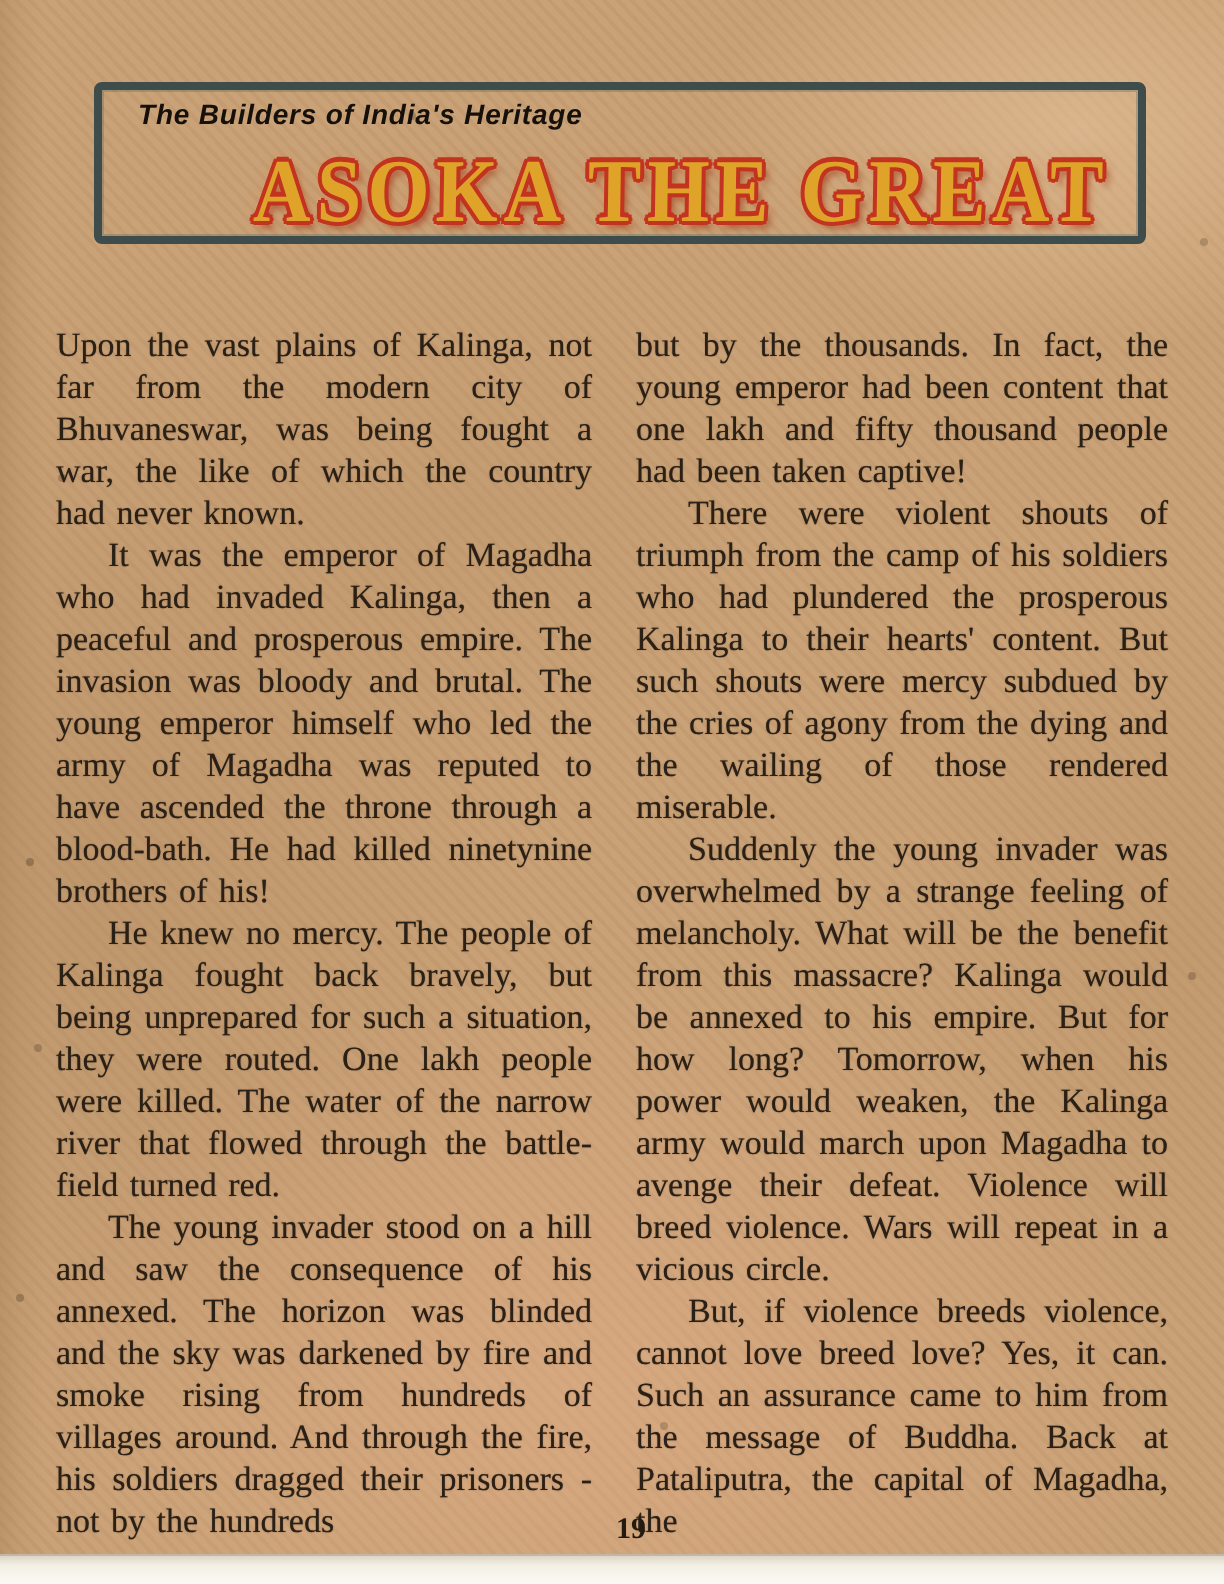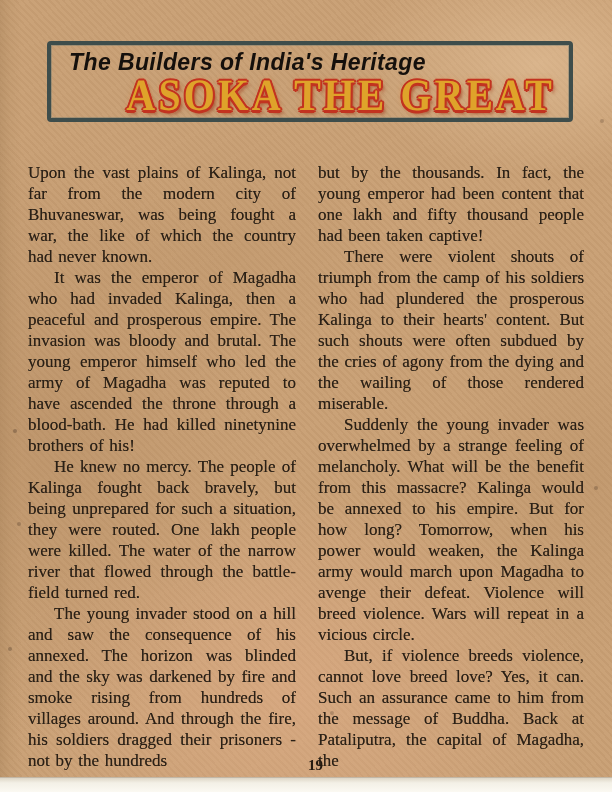--- a/index.html
+++ b/index.html
@@ -25,21 +25,21 @@
     position:absolute;left:47px;top:41px;width:526px;height:81px;
     box-sizing:border-box;
     border:4px solid #3e4d4b;
     border-radius:4px;
     box-shadow:inset 0 0 0 1px rgba(90,110,105,.35);
   }
   .series-title{
     position:absolute;left:18px;top:4px;
     font-family:"Liberation Sans", sans-serif;
     font-style:italic;font-weight:bold;
-    font-size:23px;letter-spacing:.4px;
+    font-size:14px;letter-spacing:.4px;
     color:#15100c;
     white-space:nowrap;
   }
   .main-title{
     position:absolute;left:76px;top:24px;
     font-family:"Liberation Serif", serif;
     font-weight:bold;font-size:40px;letter-spacing:3px;
     white-space:nowrap;
     color:#dfa32a;
     transform:scaleY(1.12) skewX(-1deg);
@@ -105,21 +105,21 @@
 
   <div class="col col-left">
     <p>Upon the vast plains of Kalinga, not far from the modern city of Bhuvaneswar, was being fought a war, the like of which the country had never known.</p>
     <p class="indent">It was the emperor of Magadha who had invaded Kalinga, then a peaceful and prosperous empire.  The invasion was bloody and brutal.  The young emperor himself who led the army of Magadha was reputed to have ascended the throne through a blood-bath.  He had killed ninetynine brothers of his!</p>
     <p class="indent">He knew no mercy.  The people of Kalinga fought back bravely, but being unprepared for such a situation, they were routed.  One lakh people were killed.  The water of the narrow river that flowed through the battle-field turned red.</p>
     <p class="indent">The young invader stood on a hill and saw the consequence of his annexed.  The horizon was blinded and the sky was darkened by fire and smoke rising from hundreds of villages around.  And through the fire, his soldiers dragged their prisoners - not by the hundreds</p>
   </div>
 
   <div class="col col-right">
     <p>but by the thousands.  In fact, the young emperor had been content that one lakh and fifty thousand people had been taken captive!</p>
-    <p class="indent">There were violent shouts of triumph from the camp of his soldiers who had plundered the prosperous Kalinga to their hearts' content. But such shouts were often subdued by the cries of agony from the dying and the wailing of those rendered miserable.</p>
+    <p class="indent">There were violent shouts of triumph from the camp of his soldiers who had plundered the prosperous Kalinga to their hearts' content. But such shouts were mercy subdued by the cries of agony from the dying and the wailing of those rendered miserable.</p>
     <p class="indent">Suddenly the young invader was overwhelmed by a strange feeling of melancholy. What will be the benefit from this massacre?  Kalinga would be annexed to his empire.  But for how long?  Tomorrow, when his power would weaken, the Kalinga army would march upon Magadha to avenge their defeat. Violence will breed violence.  Wars will repeat in a vicious circle.</p>
     <p class="indent">But, if violence breeds violence, cannot love breed love? Yes, it can.  Such an assurance came to him from the message of Buddha.  Back at Pataliputra, the capital of Magadha, the</p>
   </div>
 
   <div class="page-number">19</div>
 
   <div class="footer-strip"></div>
 
 </div>
 

